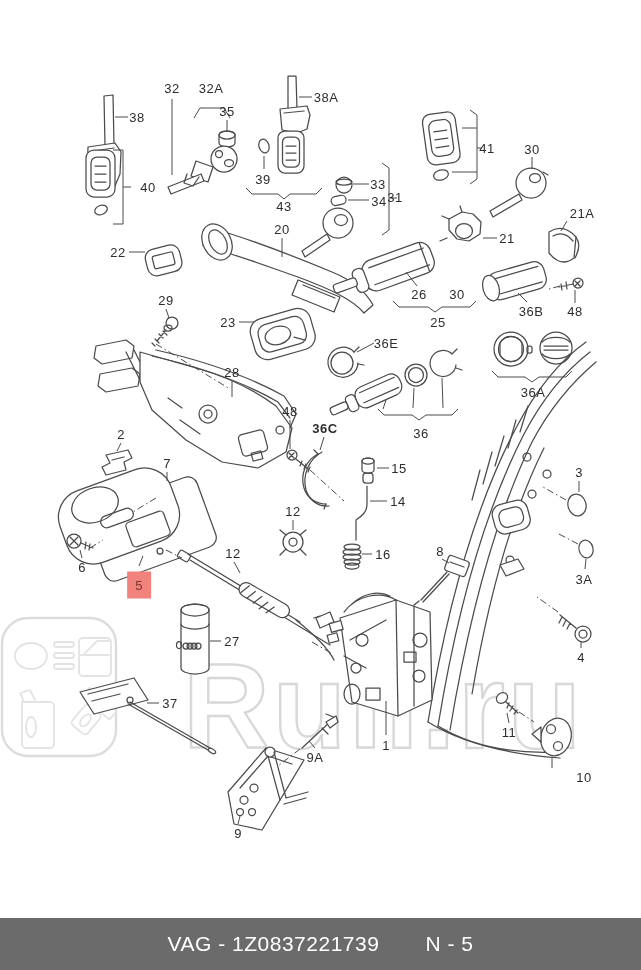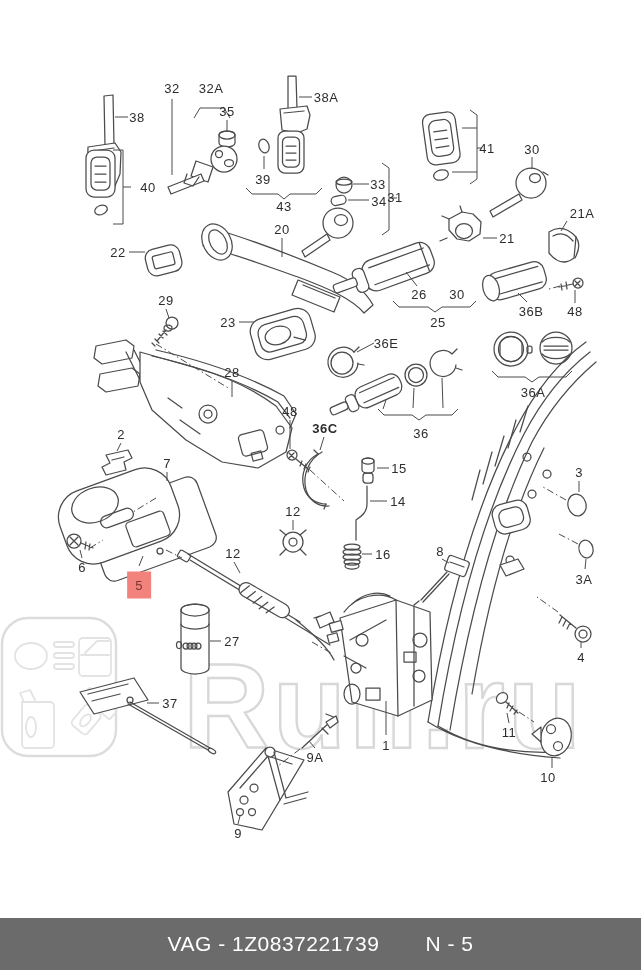--- a/index.html
+++ b/index.html
@@ -484,21 +484,21 @@
         <div class="callout" style="left: 383px; top: 554px;">16</div>
         <div class="callout" style="left: 82px; top: 567px;">6</div>
         <div class="callout highlighted" style="left: 139px; top: 585px;">5</div>
         <div class="callout" style="left: 584px; top: 579px;">3A</div>
         <div class="callout" style="left: 232px; top: 641px;">27</div>
         <div class="callout" style="left: 581px; top: 657px;">4</div>
         <div class="callout" style="left: 170px; top: 703px;">37</div>
         <div class="callout" style="left: 509px; top: 732px;">11</div>
         <div class="callout" style="left: 386px; top: 745px;">1</div>
         <div class="callout" style="left: 315px; top: 757px;">9A</div>
-        <div class="callout" style="left: 548px; top: 777px;">10</div>
+        <div class="callout" style="left: 584px; top: 777px;">10</div>
         <div class="callout" style="left: 238px; top: 833px;">9</div>
       </div>
   </div>
 
   <div class="footer">
     <span>VAG - 1Z0837221739</span>
     <span>N - 5</span>
   </div>
 </div>
 

